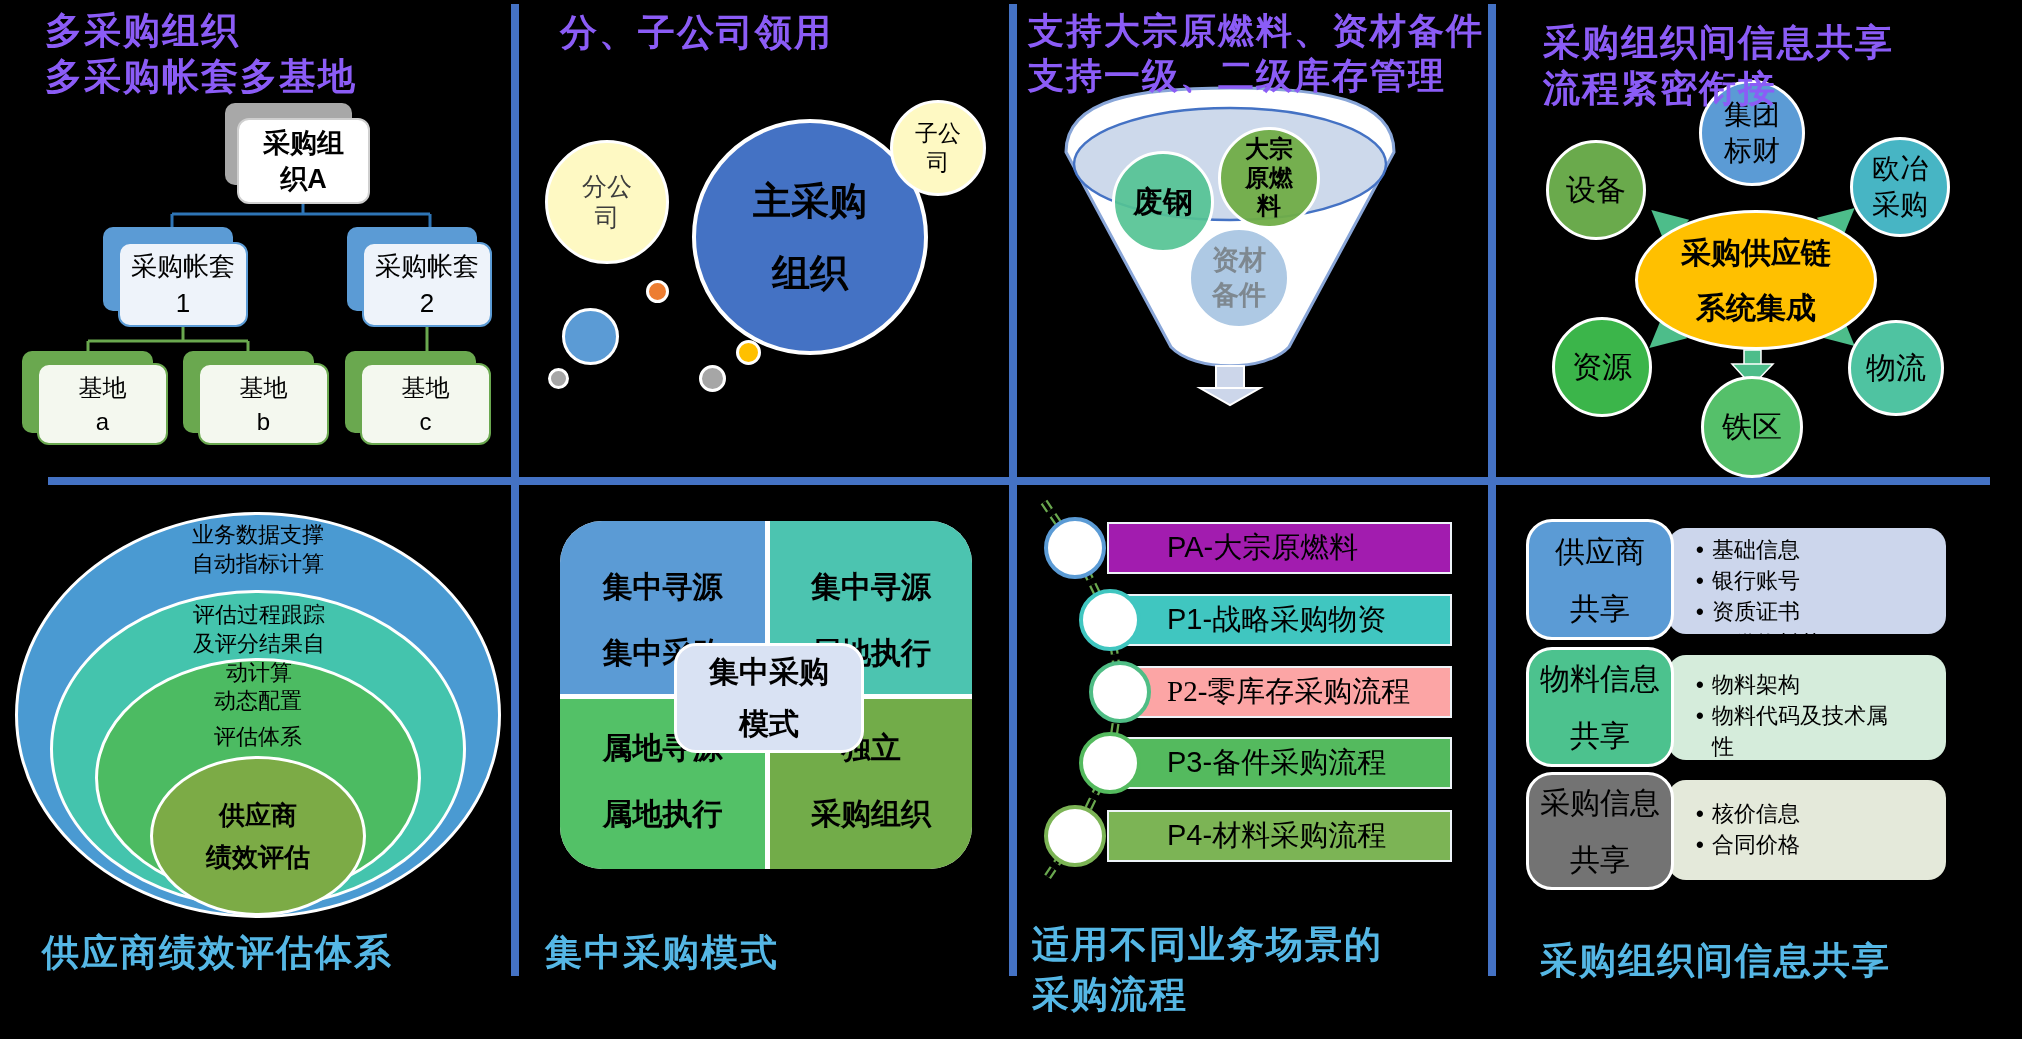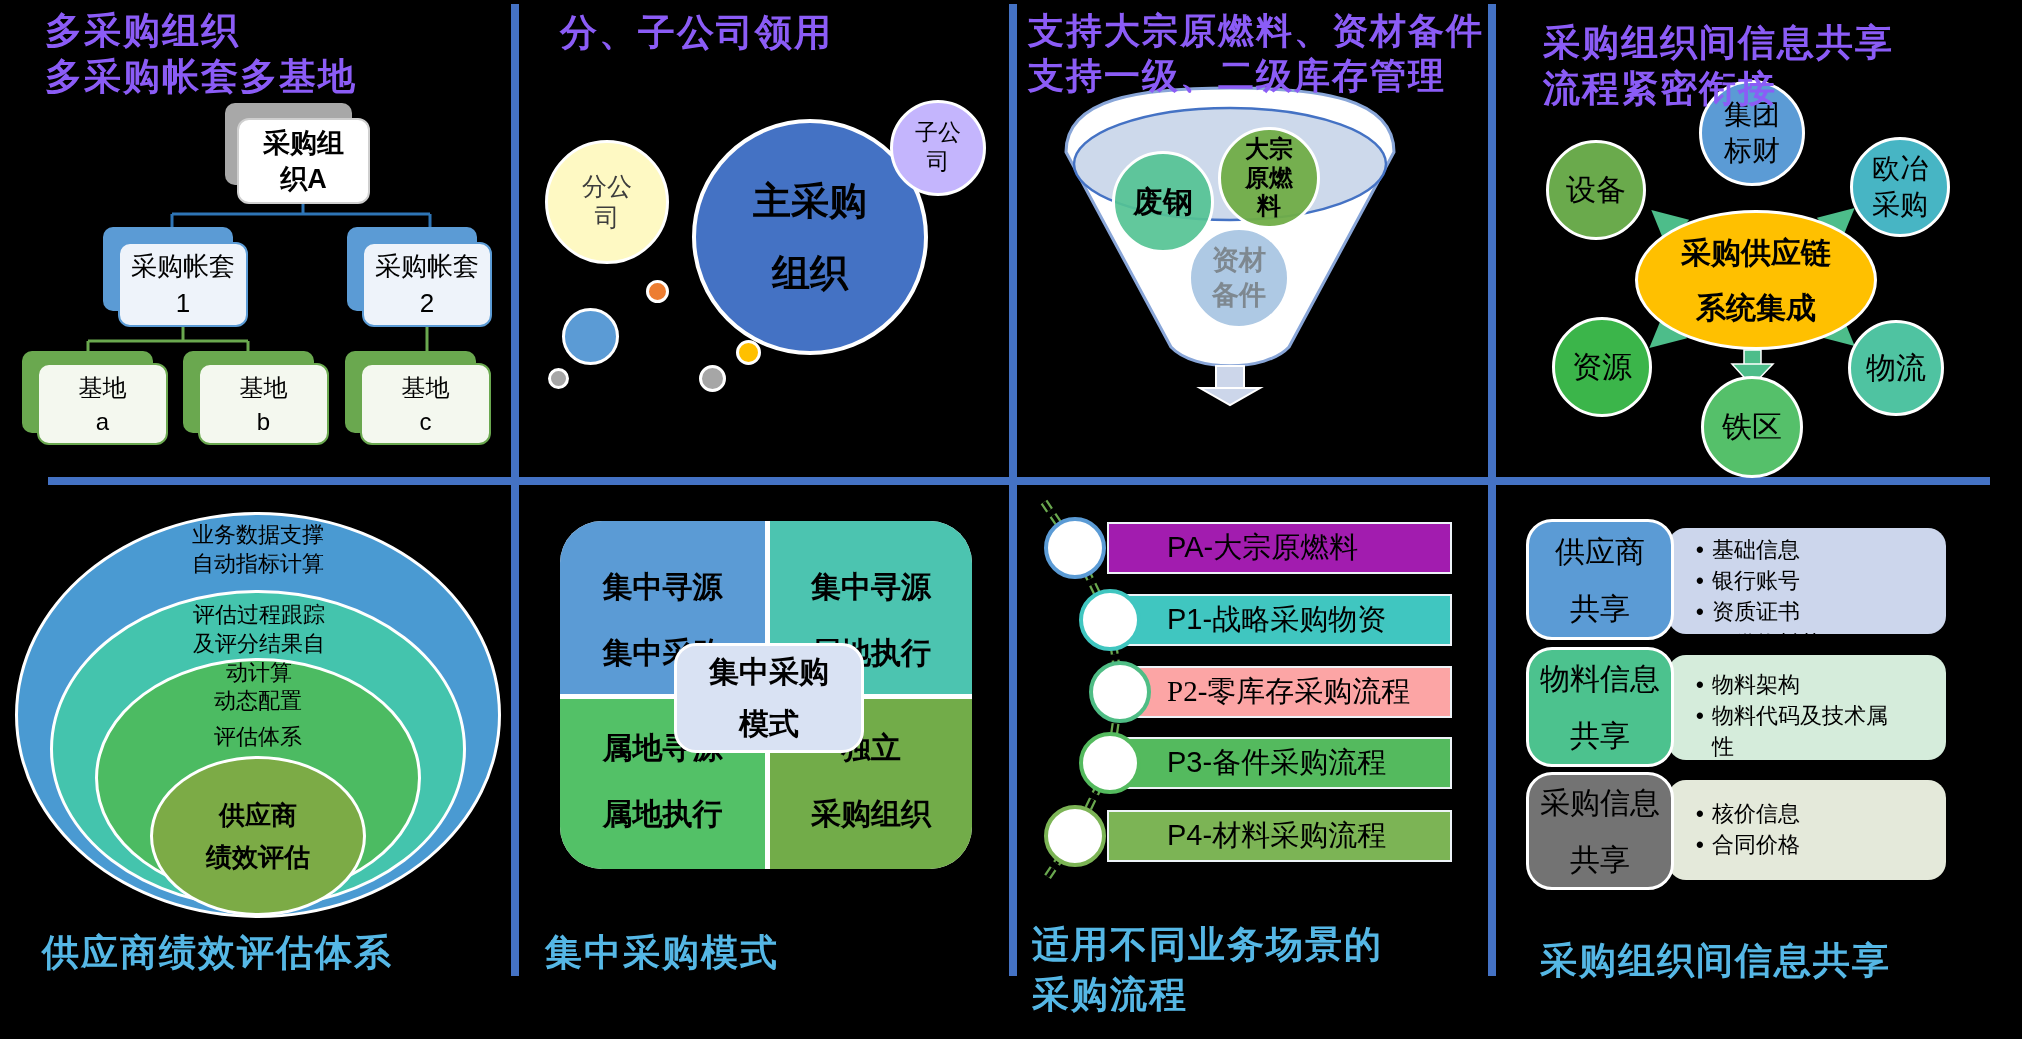--- a/index.html
+++ b/index.html
@@ -149,21 +149,21 @@
 
   <div class="qtitle" style="left:560px;top:10px;">分、子公司领用</div>
 
   <div class="circle" style="left:692px;top:119px;width:236px;height:236px;background:#4472c4;border-width:4px;">
     <div style="font-size:38px;font-weight:bold;line-height:1.0;">主采购</div>
     <div style="font-size:38px;font-weight:bold;line-height:1.0;margin-top:34px;">组织</div>
   </div>
   <div class="circle" style="left:545px;top:140px;width:124px;height:124px;background:#fef9c3;">
     <div style="width:64px;font-size:25px;line-height:1.25;color:#3d3d3d;">分公司</div>
   </div>
-  <div class="circle" style="left:890px;top:100px;width:96px;height:96px;background:#c4b5fd;font-family:Liberation Serif, serif;">
+  <div class="circle" style="left:890px;top:100px;width:96px;height:96px;background:#fef9c3;">
     <div style="width:58px;font-size:23px;line-height:1.25;">子公司</div>
   </div>
 
   <div class="dot" style="left:758px;top:135px;width:27px;height:27px;background:#ed7d31;"></div>
   <div class="dot" style="left:712px;top:174px;width:21px;height:21px;background:#70ad47;"></div>
   <div class="dot" style="left:738px;top:176px;width:29px;height:29px;background:#ffc000;"></div>
   <div class="dot" style="left:847px;top:209px;width:31px;height:31px;background:#ed7d31;"></div>
   <div class="dot" style="left:880px;top:241px;width:23px;height:23px;background:#ffc000;"></div>
   <div class="dot" style="left:646px;top:280px;width:23px;height:23px;background:#ed7d31;"></div>
   <div class="dot" style="left:562px;top:308px;width:57px;height:57px;background:#5b9bd5;"></div>

